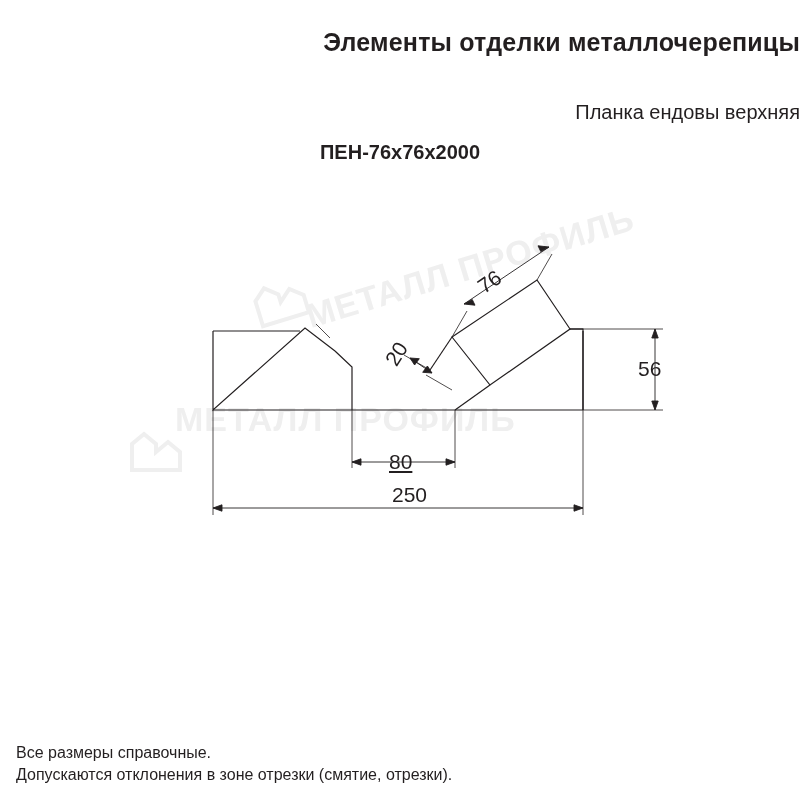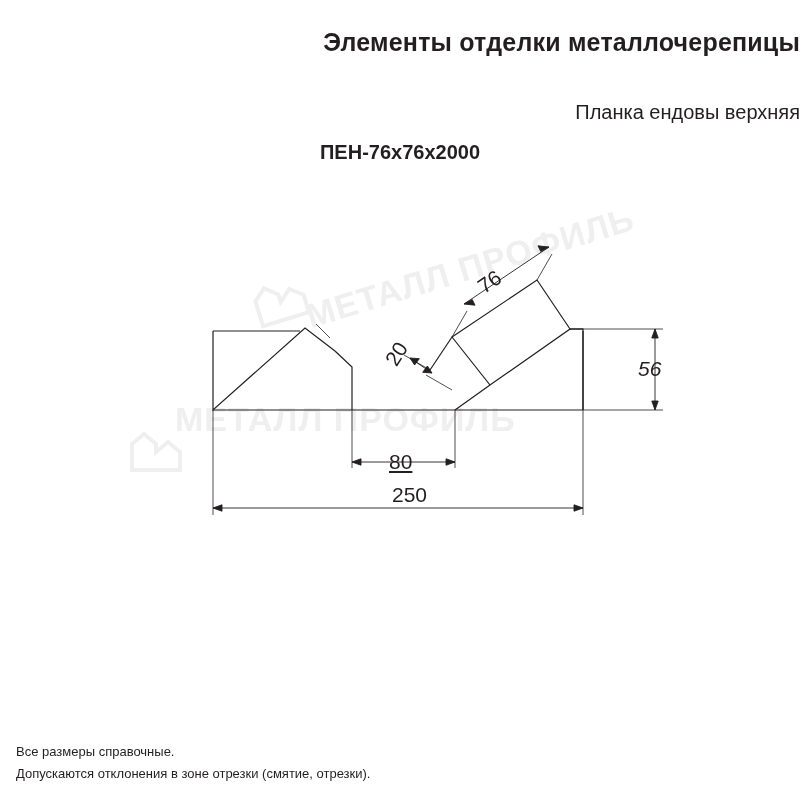--- a/index.html
+++ b/index.html
@@ -74,21 +74,21 @@
     font-size: 34px;
   }
   .wm-logo {
     position: absolute;
     pointer-events: none;
     user-select: none;
   }
   .note {
     position: absolute;
     left: 16px;
-    font-size: 13px;
+    font-size: 16px;
     color: #231f20;
   }
   .note1 { top: 744px; }
   .note2 { top: 766px; }
   .dim-label {
     position: absolute;
     font-size: 21px;
     color: #231f20;
   }
   .face-label {
@@ -188,21 +188,21 @@
 
         <g stroke-width="0.8">
           <path d="M330 148 L316 134"></path>
         </g>
       </g>
     </svg>
 
 
     <div class="dim-label" style="left:392px; top:293px;">250</div>
     <div class="dim-label" style="left:389px; top:260px;text-decoration:underline;">80</div>
-    <div class="dim-label" style="left:638px; top:167px;font-style:italic;">56</div>
+    <div class="dim-label" style="left:638px; top:167px;">56</div>
     <div class="dim-label" style="left:478px; top:80px; transform: rotate(-34deg);">76</div>
     <div class="dim-label" style="left:385px; top:152px; transform: rotate(-58deg);">20</div>
   </div>
 
   <div class="note note1">Все размеры справочные.</div>
   <div class="note note2">Допускаются отклонения в зоне отрезки (смятие, отрезки).</div>
 
 </div>
 
 </body></html>

